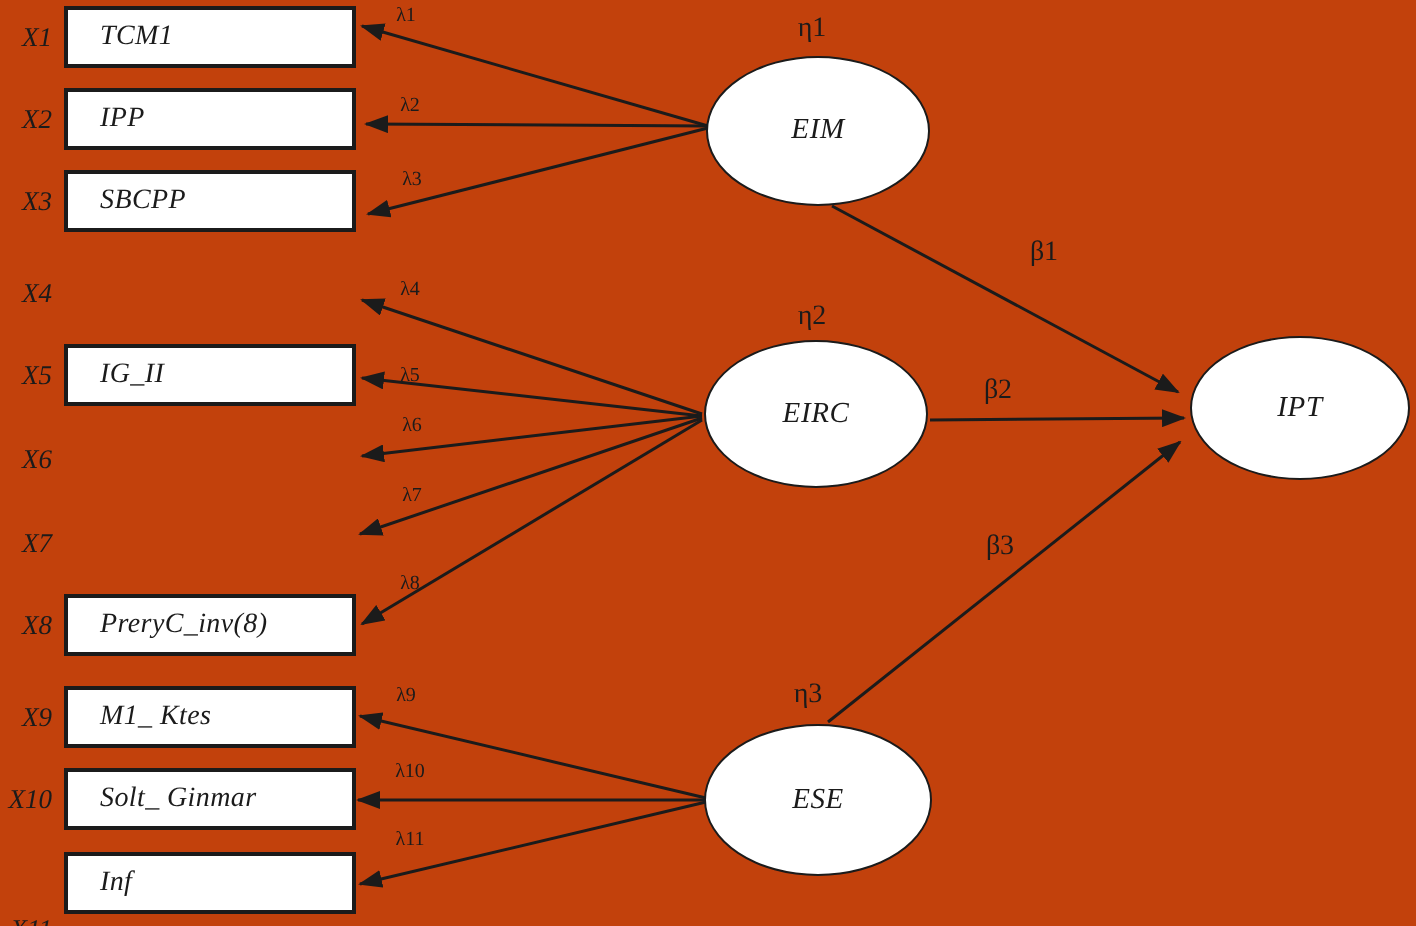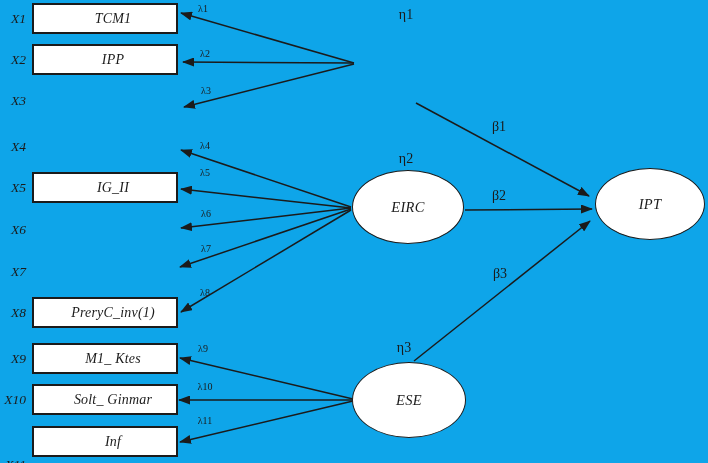--- a/index.html
+++ b/index.html
@@ -1,24 +1,24 @@
 <!DOCTYPE html>
 <html><head>
 <meta charset="utf-8">
 <style>
   html,body { margin:0; padding:0; background:#ffffff; }
   .canvas {
-    position:relative; width:708px; height:463px; background:#0ea5e9;
+    position:relative; width:708px; height:463px; background:#c2410c;
     font-family:"Liberation Serif", serif; color:#1b1b1b; overflow:hidden;
   }
   .svg-layer { position:absolute; left:0; top:0; }
   .box {
     position:absolute; left:32px; width:146px; height:31px;
     border:2px solid #1b1b1b; box-sizing:border-box; background:#ffffff;
-    display:flex; align-items:center; justify-content:center;
+    display:flex; align-items:center; 
     font-style:italic; font-size:14px; letter-spacing:0.2px;padding-left:16px;
   }
   .xid {
     position:absolute; left:0; width:26px; height:31px; line-height:31px;
     text-align:right; font-style:italic; font-size:13.5px;
   }
   .lam {
     position:absolute; transform:translate(-50%,-50%);
     font-size:10px; white-space:nowrap;
   }
@@ -75,59 +75,65 @@
   <div class="xid" style="top:343px">X9</div>
   <div class="xid" style="top:384px">X10</div>
   <div class="xid" style="top:449px">X11</div>
 
   <div class="box" style="top:3px">
       <span>TCM1</span>
     </div>
   <div class="box" style="top:44px">
       <span>IPP</span>
     </div>
+  <div class="box" style="top:85px">
+      <span>SBCPP</span>
+    </div>
   <div class="box" style="top:172px">
       <span>IG_II</span>
     </div>
   <div class="box" style="top:297px">
-      <span>PreryC_inv(1)</span>
+      <span>PreryC_inv(8)</span>
     </div>
   <div class="box" style="top:343px">
       <span>M1_ Ktes</span>
     </div>
   <div class="box" style="top:384px">
       <span>Solt_ Ginmar</span>
     </div>
   <div class="box" style="top:426px">
       <span>Inf</span>
     </div>
 
   <div class="lam" style="left:203px;top:8px">λ1</div>
   <div class="lam" style="left:205px;top:53px">λ2</div>
   <div class="lam" style="left:206px;top:90px">λ3</div>
   <div class="lam" style="left:205px;top:145px">λ4</div>
-  <div class="lam" style="left:205px;top:172px">λ5</div>
+  <div class="lam" style="left:205px;top:188px">λ5</div>
   <div class="lam" style="left:206px;top:213px">λ6</div>
   <div class="lam" style="left:206px;top:248px">λ7</div>
   <div class="lam" style="left:205px;top:292px">λ8</div>
   <div class="lam" style="left:203px;top:348px">λ9</div>
   <div class="lam" style="left:205px;top:386px">λ10</div>
   <div class="lam" style="left:205px;top:420px">λ11</div>
 
+  <div class="ellipse" style="left:353px;top:28px;width:112px;height:75px">
+      <span>EIM</span>
+    </div>
   <div class="ellipse" style="left:352px;top:362px;width:114px;height:76px">
       <span>ESE</span>
     </div>
   <div class="ellipse" style="left:352px;top:170px;width:112px;height:74px">
       <span>EIRC</span>
     </div>
   <div class="ellipse" style="left:595px;top:168px;width:110px;height:72px">
       <span>IPT</span>
     </div>
 
   <div class="greek" style="left:406px;top:15px">η1</div>
   <div class="greek" style="left:406px;top:159px">η2</div>
   <div class="greek" style="left:404px;top:348px">η3</div>
 
-  <div class="greek" style="left:499px;top:127px">β1</div>
+  <div class="greek" style="left:522px;top:127px">β1</div>
   <div class="greek" style="left:499px;top:196px">β2</div>
   <div class="greek" style="left:500px;top:274px">β3</div>
 
 </div>
 
 </body></html>

